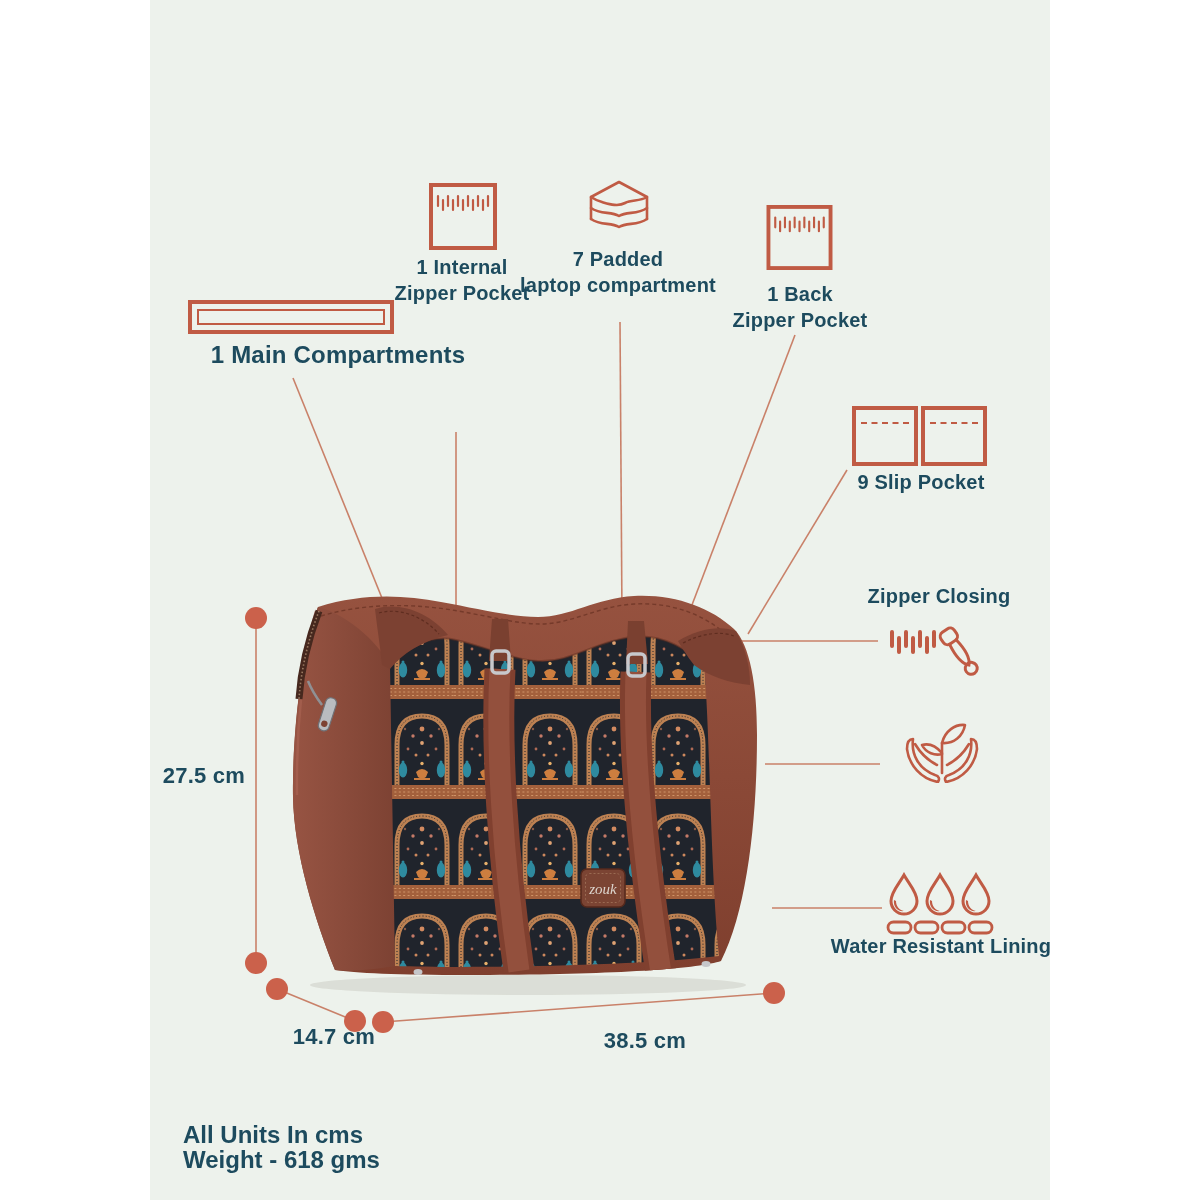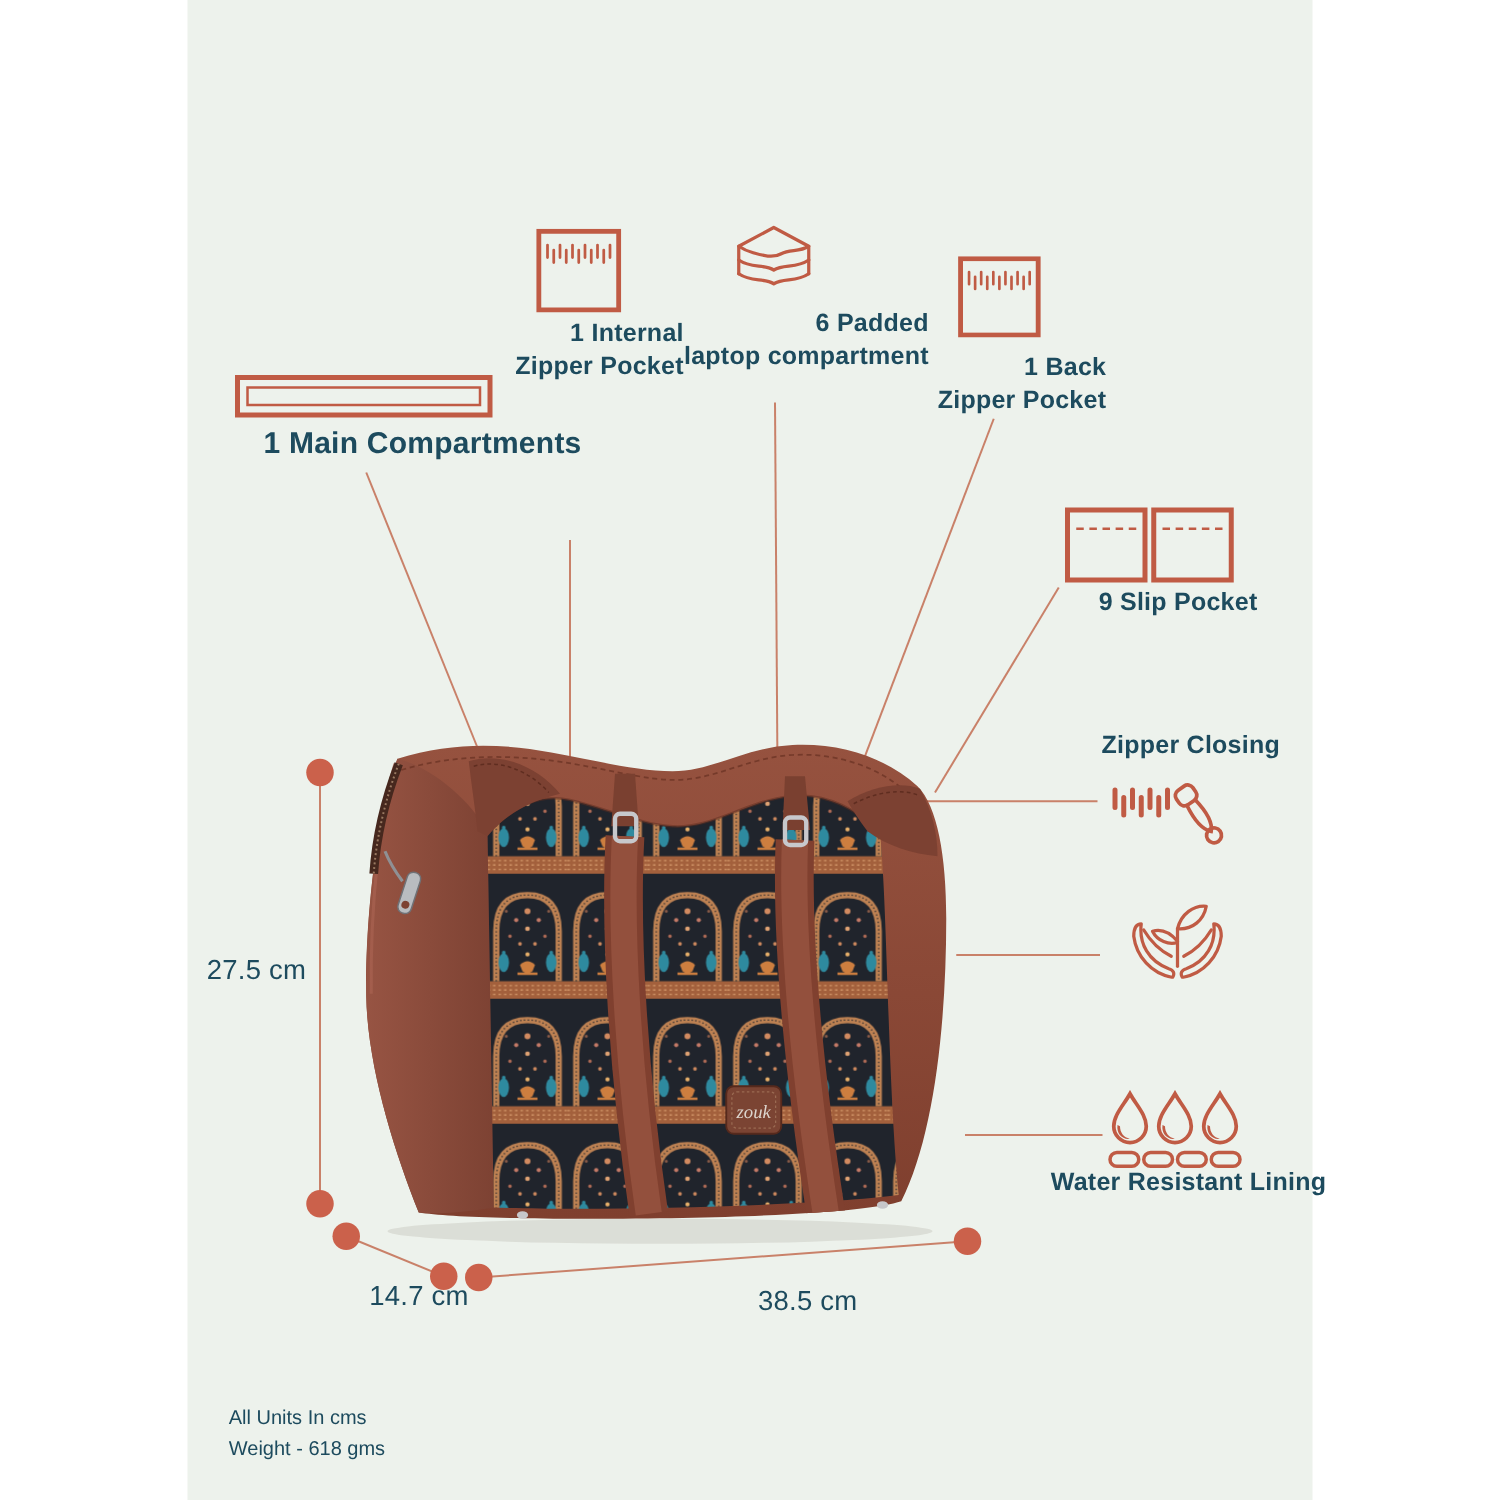--- a/index.html
+++ b/index.html
@@ -1,25 +1,25 @@
 <!DOCTYPE html>
 <html><head>
 <meta charset="utf-8">
 <style>
   html,body{margin:0;padding:0;background:#ffffff;}
   .stage{position:relative;width:1200px;height:1200px;background:#ffffff;overflow:hidden;
          font-family:"Liberation Sans", sans-serif;}
   .panel{position:absolute;left:150px;top:0;width:900px;height:1200px;background:#edf2ec;}
   .abs{position:absolute;}
   .lbl{position:absolute;font-weight:700;font-size:20px;line-height:26px;color:#1d4b5e;
-       text-align:right;letter-spacing:.2px;}
+       text-align:center;letter-spacing:.2px;}
   .lbl-big{position:absolute;font-weight:700;font-size:24px;line-height:28px;color:#1d4b5e;
        text-align:center;letter-spacing:.2px;margin-left:48px;}
-  .dim{position:absolute;font-weight:400;font-size:22px;color:#1d4b5e;letter-spacing:.2px;}
-  .foot{position:absolute;font-weight:400;font-size:16px;line-height:25px;color:#1d4b5e;}
+  .dim{position:absolute;font-weight:700;font-size:22px;color:#1d4b5e;letter-spacing:.2px;}
+  .foot{position:absolute;font-weight:700;font-size:24px;line-height:25px;color:#1d4b5e;}
   .box-icon{position:absolute;border:4px solid #c05b44;background:transparent;}
   .box-icon .inner{position:absolute;left:5px;top:5px;right:5px;bottom:5px;border:2.5px solid #c05b44;}
   .slip-sq{position:relative;display:inline-block;width:58px;height:52px;border:4px solid #c05b44;margin-right:3px;vertical-align:top;}
   .slip-sq .dash{position:absolute;left:5px;right:5px;top:12px;border-top:2.5px dashed #c05b44;}
   svg{display:block;}
 </style>
 </head>
 <body>
 
 <div class="stage">
@@ -150,21 +150,21 @@
 
   <svg class="abs" style="left:584px;top:177px" width="70" height="62" viewBox="0 0 70 62">
     <g stroke="#c05b44" stroke-width="2.6" fill="none" stroke-linecap="round" stroke-linejoin="round">
       <path d="M7,20 L35,5 L63,20 C55,25 48,22 41,26 C34,30 25,27 18,25 C14,24 10,22 7,20 Z"></path>
       <path d="M7,31 C17,38 27,34 35,39 C43,34 53,38 63,31"></path>
       <path d="M7,42 C17,49 27,45 35,50 C43,45 53,49 63,42"></path>
       <path d="M7,20 V42 M63,20 V42"></path>
     </g>
   </svg>
   <div class="lbl" style="left:493px;top:246px;width:250px">
-    <span>6 Padded</span><br>
+    <span>7 Padded</span><br>
     <span>laptop compartment</span>
   </div>
 
   <svg class="abs" style="left:766px;top:205px" width="67" height="65" viewBox="0 0 68 67">
     <rect x="2" y="2" width="64" height="63" fill="none" stroke="#c05b44" stroke-width="4"></rect>
     <path d="M9,13 V23 M14,17 V27 M19,13 V23 M24,17 V27 M29,13 V23 M34,17 V27 M39,13 V23 M44,17 V27 M49,13 V23 M54,17 V27 M59,13 V23" stroke="#c05b44" stroke-width="2.2" stroke-linecap="round"></path>
   </svg>
   <div class="lbl" style="left:715px;top:281px;width:170px">
     <span>1 Back</span><br>
     <span>Zipper Pocket</span>

